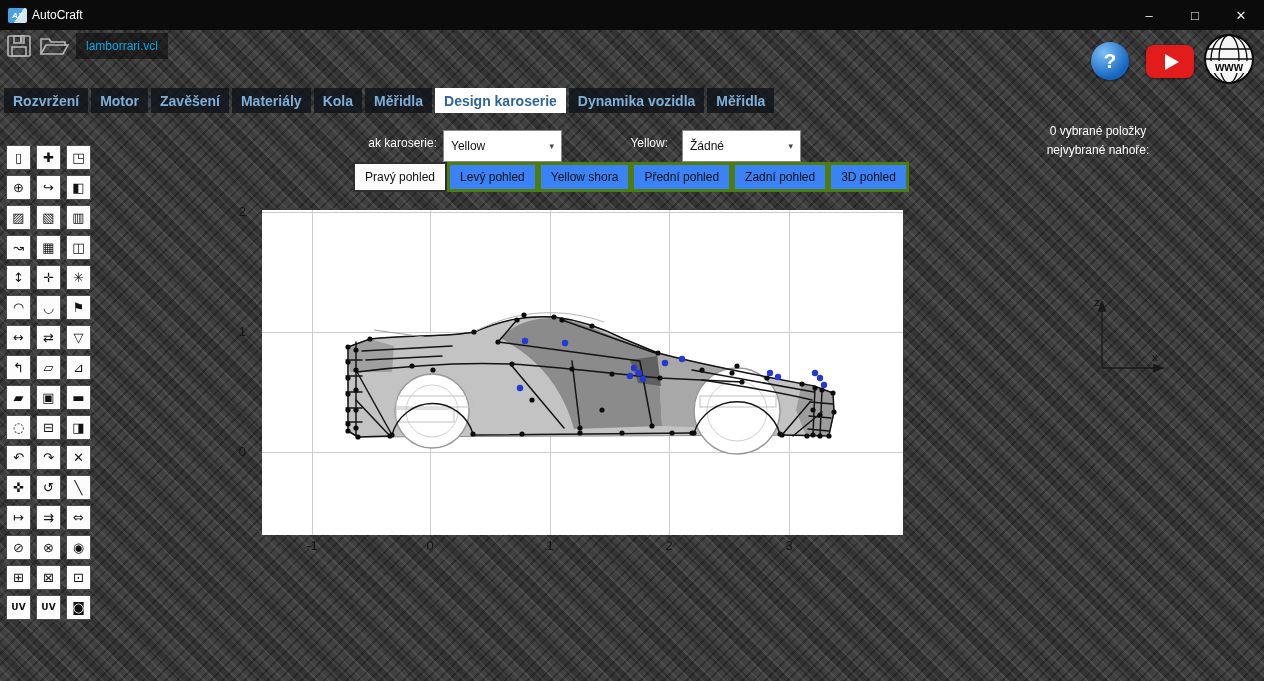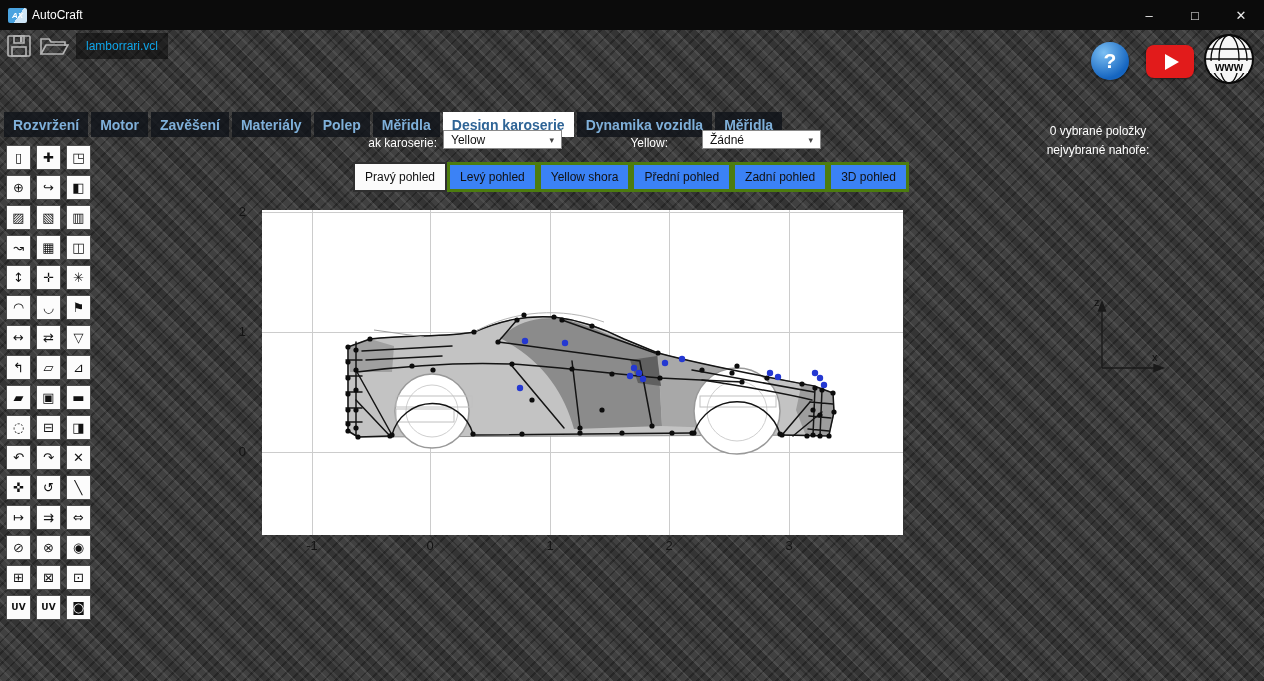--- a/index.html
+++ b/index.html
@@ -38,40 +38,40 @@
   .yt-btn { position:absolute; top:45px; left:1146px; width:48px; height:33px; border-radius:8px;
             background:#e21b1b; display:flex; align-items:center; justify-content:center;
             box-shadow:0 1px 3px rgba(0,0,0,0.6); }
   .yt-tri { width:0; height:0; border-left:14px solid #fff; border-top:8px solid transparent; border-bottom:8px solid transparent; margin-left:3px; }
   .globe-btn { position:absolute; top:32px; left:1202px; width:54px; height:54px; }
 
   
   .tabbar { position:absolute; top:88px; left:4px; display:flex; gap:3px; height:25px; }
   .tab { height:25px; padding:0 9px; background:rgba(16,20,26,0.82); border:none;
          color:#7fb0da; font-size:14px; font-weight:bold; font-family:"Liberation Sans",sans-serif;
-         display:flex; align-items:center; cursor:default;margin-top:24px; }
+         display:flex; align-items:center; cursor:default; }
   .tab.active { background:#ffffff; color:#2e6496; }
 
   
   .palette { position:absolute; top:145px; left:6px; display:grid;
              grid-template-columns:repeat(3, 25px); gap:5px; }
   .tool-btn { width:25px; height:25px; background:#fcfcfc; border:1px solid #4e4e4e;
               display:flex; align-items:center; justify-content:center; cursor:default; }
   .tool-btn span { font-size:13px; color:#111; line-height:1; font-family:"DejaVu Sans",sans-serif; }
   .tool-btn span[data-name="uv-edit-icon"], .tool-btn span[data-name="uv-project-icon"] { font-size:9px; font-weight:bold; }
 
   
   .ctl-label { position:absolute; color:#fff; font-size:12px; text-align:right; }
   .paint-label { top:136px; left:330px; width:107px; }
   .decal-label { top:136px; left:598px; width:70px; }
-  .select { position:absolute; top:130px; height:19px; width:119px; background:#fff;
+  .select { position:absolute; top:130px; height:32px; width:119px; background:#fff;
             border:1px solid #8a8a8a; display:flex; align-items:center; justify-content:space-between;
             padding:0 7px; font-size:12px; color:#111; cursor:default; }
   .paint-select { left:443px; }
-  .decal-select { left:702px; }
+  .decal-select { left:682px; }
   .chev { font-size:9px; color:#444; }
 
   
   .viewbar { position:absolute; top:162px; left:353px; display:flex; }
   .view-btn { height:30px; padding:0 10px; background:#3b82f6; border:3px solid #4d7c0f;
               font-size:12px; color:#111; font-family:"Liberation Sans",sans-serif;
               display:flex; align-items:center; cursor:default; }
   .view-btn.active { background:#fbfbfb; border:2px solid #2f2f2f; }
 
   
@@ -154,21 +154,21 @@
 <div class="tabbar" data-name="main-tab-bar">
 
     <button class="tab" data-name="tab-rozvrzeni">Rozvržení</button>
 
     <button class="tab" data-name="tab-motor">Motor</button>
 
     <button class="tab" data-name="tab-zaveseni">Zavěšení</button>
 
     <button class="tab" data-name="tab-materialy">Materiály</button>
 
-    <button class="tab" data-name="tab-kola">Polep</button>
+    <button class="tab" data-name="tab-kola">Kola</button>
 
     <button class="tab" data-name="tab-meridla">Měřidla</button>
 
     <button class="tab active" data-name="tab-design-karoserie">Design karoserie</button>
 
     <button class="tab" data-name="tab-dynamika-vozidla">Dynamika vozidla</button>
 
 
     <button class="tab" data-name="tab-dokoncit">Měřidla</button>
   </div>

